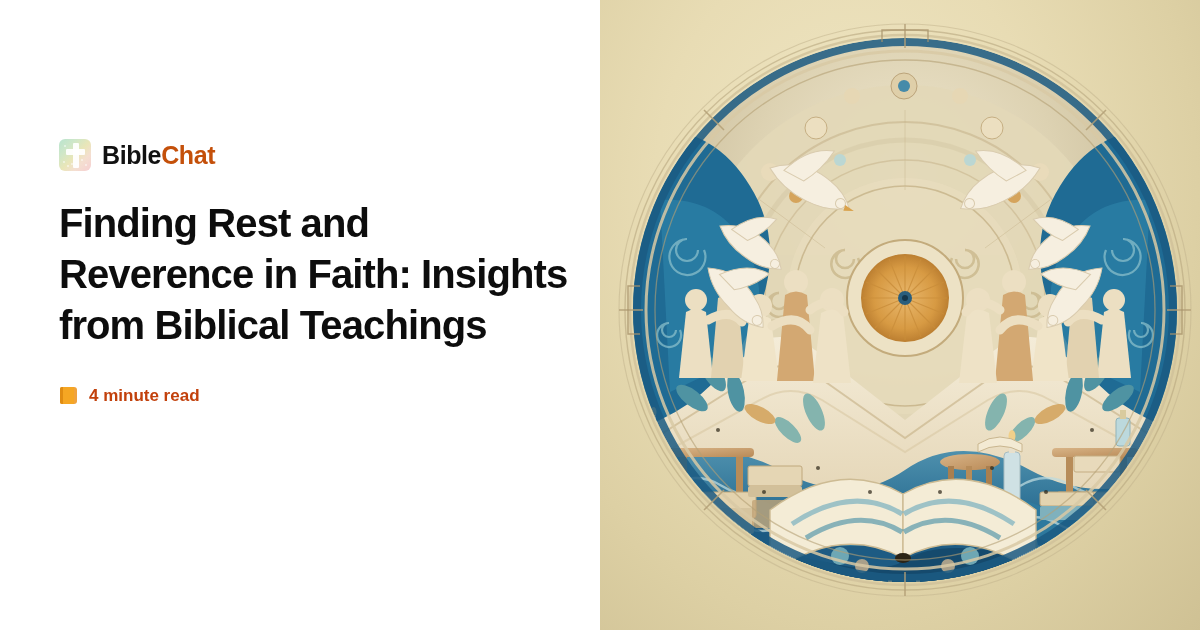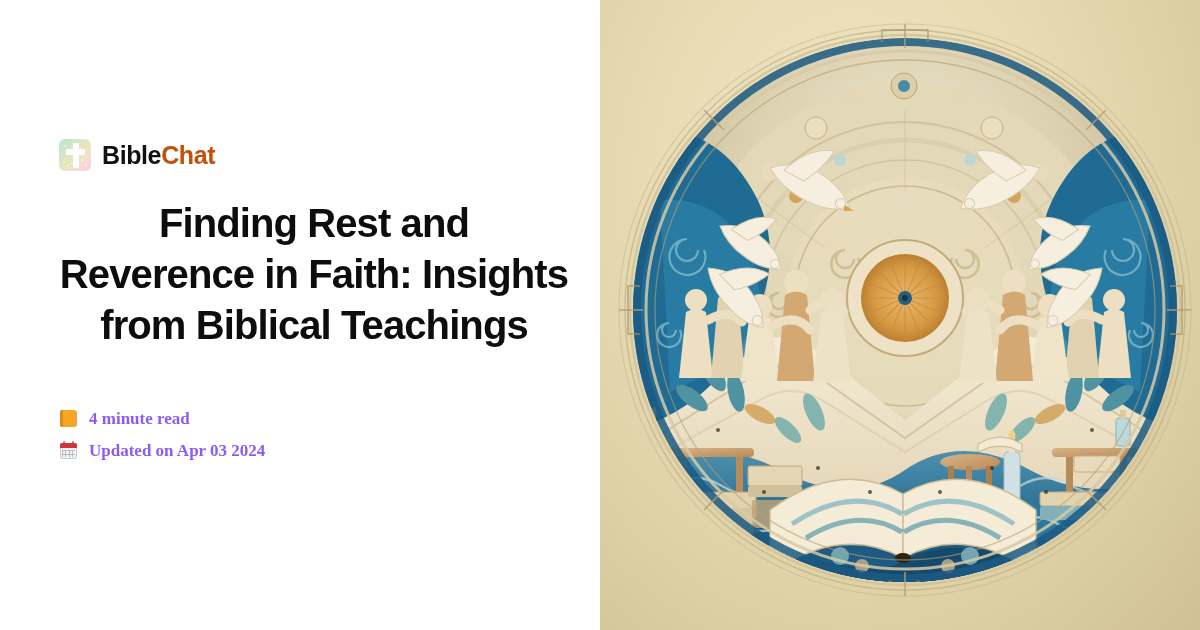--- a/index.html
+++ b/index.html
@@ -6,21 +6,20 @@
   html, body {
     width: 1200px; height: 630px;
     overflow: hidden;
     font-family: "Liberation Sans", sans-serif;
     background: #ffffff;
   }
   .page {
     width: 1200px; height: 630px;
     display: flex;
     position: relative;
-    text-align: center;
   }
 
   
   .left-panel {
     width: 600px; height: 630px;
     background: #ffffff;
     position: relative;
     flex: none;
   }
   .content-block {
@@ -74,37 +73,36 @@
   .brand-name .b1 { color: #111111; }
   .brand-name .b2 { color: #c4500a; }
 
   .post-title {
     font-size: 40px;
     font-weight: bold;
     line-height: 1.28;
     color: #0d0d0d;
     letter-spacing: -0.9px;
     width: 510px;
-    margin-bottom: 56px;
+    margin-bottom: 33px;
   }
 
   .meta-list { display: flex; flex-direction: column; gap: 10px; }
   .meta-row {
     display: flex;
     align-items: center;
     gap: 11px;
     height: 22px;
   }
   .meta-label {
     font-size: 17px;
     font-weight: bold;
-    color: #8b5cf6;
+    color: #c2410c;
     line-height: 1;
     white-space: nowrap;
-    font-family: Liberation Serif, serif;
   }
   .meta-icon { width: 19px; height: 19px; flex: none; position: relative; }
 
   
   .icon-book .bk-back {
     position: absolute; left: 3px; top: 1px;
     width: 15px; height: 17px;
     background: #f0a23c; border-radius: 1px 3px 3px 1px;
   }
   .icon-book .bk-front {
@@ -181,30 +179,20 @@
 
         <div class="meta-row">
           <div class="meta-icon icon-book">
             <div class="bk-back"></div>
             <div class="bk-front"></div>
             <div class="bk-spine"></div>
           </div>
           <span class="meta-label">4 minute read</span>
         </div>
 
-        <div class="meta-row">
-          <div class="meta-icon icon-cal">
-            <div class="ring l"></div>
-            <div class="ring r"></div>
-            <div class="cal-body"></div>
-            <div class="cal-top"></div>
-            <div class="cal-grid"></div>
-          </div>
-          <span class="meta-label">Updated on Apr 03 2024</span>
-        </div>
 
 
       </div>
     </div>
   </div>
 
   <div class="right-panel">
     <svg class="artwork" viewBox="0 0 600 630" width="600" height="630">
       <defs>
         <clipPath id="discClip">

